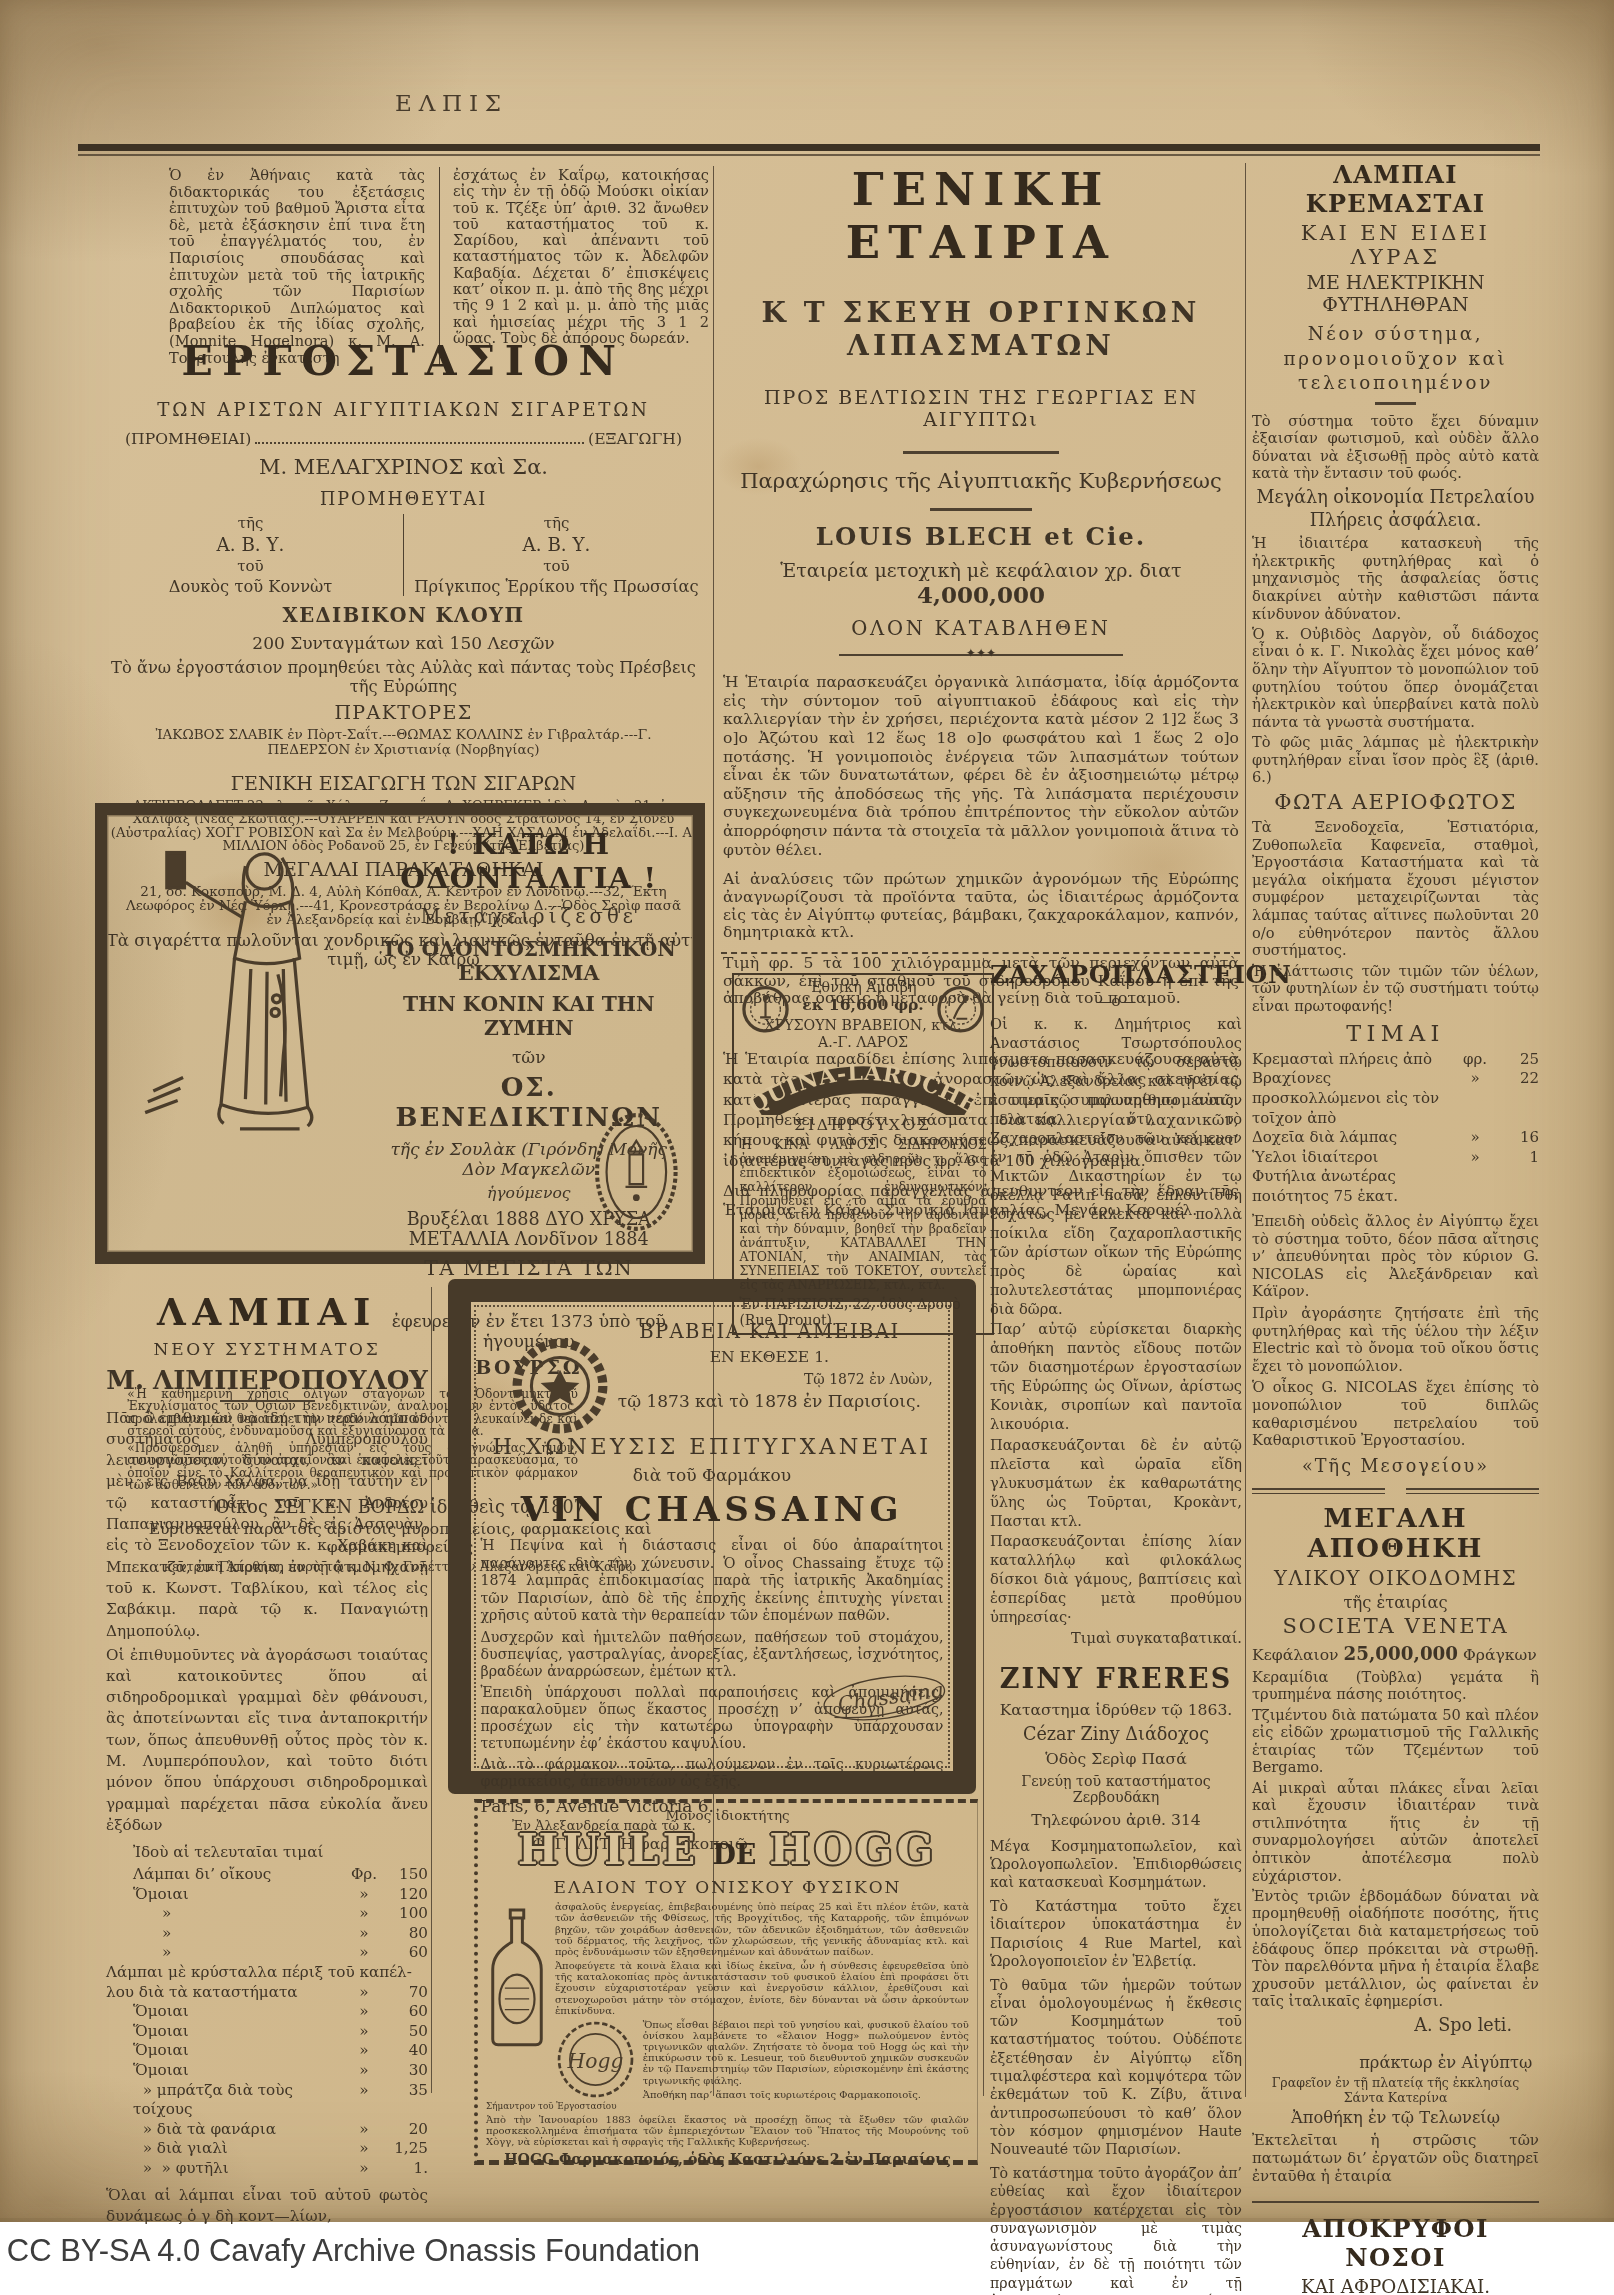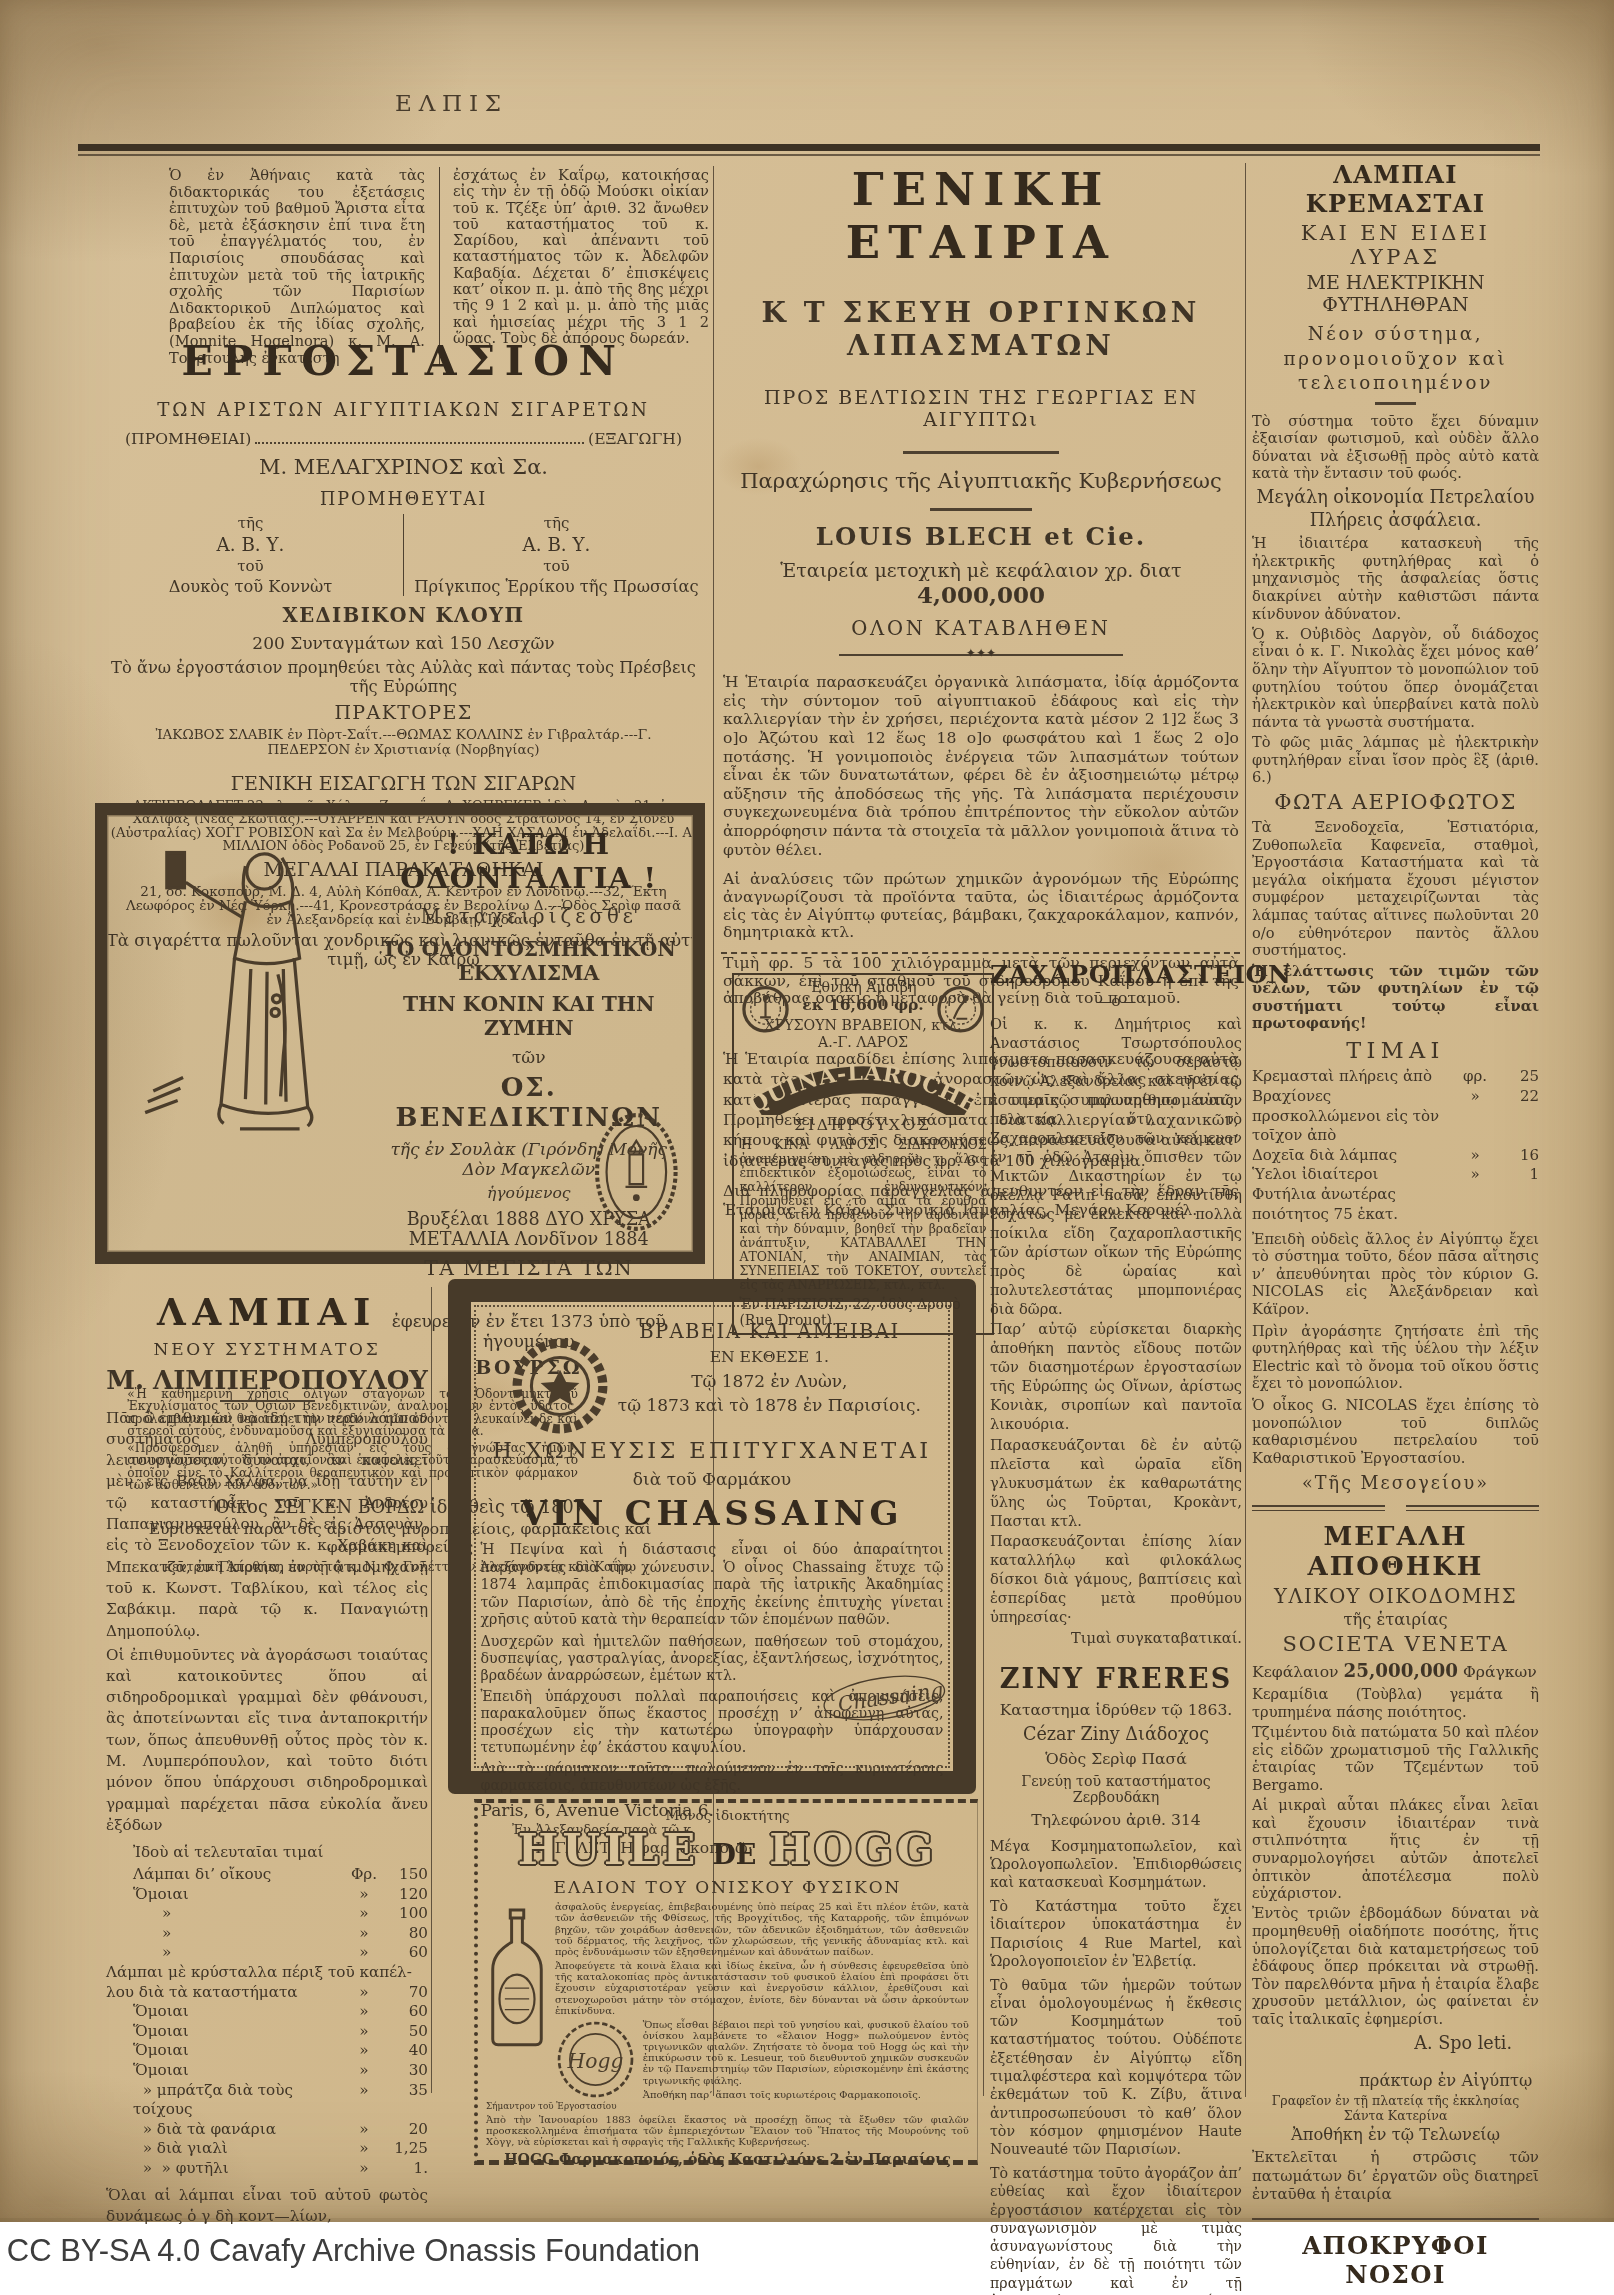--- a/index.html
+++ b/index.html
@@ -229,21 +229,21 @@
 
     <div class="abs scallop" style="left:448px;top:1279px;width:482px;height:469px;">
       <svg class="abs" style="left:38px;top:32.5px;" width="102" height="102" viewBox="0 0 100 100">
         <circle cx="50" cy="50" r="42" fill="none" stroke="#4b3d2b" stroke-width="9" stroke-dasharray="7,4"></circle>
         <circle cx="50" cy="50" r="28" fill="none" stroke="#4b3d2b" stroke-width="3"></circle>
         <path d="M50,34 l6,12 13,1 -10,9 3,13 -12,-7 -12,7 3,-13 -10,-9 13,-1 z" fill="#4b3d2b"></path>
       </svg>
       <div class="c" style="padding:17.6px 20.3px 0 135px;">
         <div style="font-size:19.6px;letter-spacing:1.4px;">ΒΡΑΒΕΙΑ ΚΑΙ ΑΜΕΙΒΑΙ</div>
         <div style="font-size:15.6px;margin-top:5.4px;">ΕΝ ΕΚΘΕΣΕ 1.</div>
-        <div style="font-size:17px;margin-top:5.4px;">Τῷ 1872 ἐν Λυὼν,</div>
+        <div style="font-size:14px;margin-top:5.4px;text-align:right;">Τῷ 1872 ἐν Λυὼν,</div>
         <div style="font-size:17px;margin-top:4.1px;">τῷ 1873 καὶ τὸ 1878 ἐν Παρισίοις.</div>
       </div>
       <div class="c" style="font-size:22.4px;letter-spacing:3.4px;margin-top:22px;">Η ΧΩΝΕΥΣΙΣ ΕΠΙΤΥΓΧΑΝΕΤΑΙ</div>
       <div class="c" style="font-size:17px;margin-top:5.4px;">διὰ τοῦ Φαρμάκου</div>
       <div class="c b dark" style="font-size:34px;letter-spacing:4.7px;margin-top:4.1px;">VIN CHASSAING</div>
       <div class="j" style="margin:8.1px 9.5px 0;font-size:14.2px;line-height:17.6px;">Ἡ Πεψίνα καὶ ἡ διάστασις εἶναι οἱ δύο ἀπαραίτητοι παράγοντες διὰ τὴν χώνευσιν. Ὁ οἶνος Chassaing ἔτυχε τῷ 1874 λαμπρᾶς ἐπιδοκιμασίας παρὰ τῆς ἰατρικῆς Ἀκαδημίας τῶν Παρισίων, ἀπὸ δὲ τῆς ἐποχῆς ἐκείνης ἐπιτυχὴς γίνεται χρῆσις αὐτοῦ κατὰ τὴν θεραπείαν τῶν ἑπομένων παθῶν.</div>
       <div class="j" style="margin:4.1px 9.5px 0;font-size:14.2px;line-height:17px;">Δυσχερῶν καὶ ἡμιτελῶν παθήσεων, παθήσεων τοῦ στομάχου, δυσπεψίας, γαστραλγίας, ἀνορεξίας, ἐξαντλήσεως, ἰσχνότητος, βραδέων ἀναρρώσεων, ἐμέτων κτλ.</div>
       <div class="j" style="margin:4.1px 9.5px 0;font-size:14.2px;line-height:17px;">Ἐπειδὴ ὑπάρχουσι πολλαὶ παραποιήσεις καὶ ἀπομιμήσεις, παρακαλοῦμεν ὅπως ἕκαστος προσέχῃ ν’ ἀποφεύγῃ αὐτάς, προσέχων εἰς τὴν κατωτέρω ὑπογραφὴν ὑπάρχουσαν τετυπωμένην ἐφ’ ἑκάστου καψυλίου.</div>
       <div class="j" style="margin:4.1px 9.5px 0;font-size:14.2px;line-height:17px;">Διὰ τὸ φάρμακον τοῦτο, πωλούμενον ἐν τοῖς κυριωτέροις φαρμακείοις, ἀπευθυντέων ὡς ἑξῆς.</div>
       <div style="margin:5.4px 9.5px 0;font-size:17px;">Paris, 6, Avenue Victoria 6.</div>
@@ -371,21 +371,21 @@
       <div class="c" style="font-size:18.3px;letter-spacing:2.7px;line-height:24.4px;margin-top:6.8px;">Νέον σύστημα, προνομοιοῦχον καὶ τελειοποιημένον</div>
       <div style="width:41px;height:2.7px;background:#4e4130;margin:6.8px auto;"></div>
       <div class="j" style="font-size:14.6px;line-height:17.6px;">Τὸ σύστημα τοῦτο ἔχει δύναμιν ἐξαισίαν φωτισμοῦ, καὶ οὐδὲν ἄλλο δύναται νὰ ἐξισωθῇ πρὸς αὐτὸ κατὰ κατὰ τὴν ἔντασιν τοῦ φωός.</div>
       <div class="c" style="font-size:17.6px;margin-top:5.4px;">Μεγάλη οἰκονομία Πετρελαίου</div>
       <div class="c" style="font-size:17.6px;margin-top:2.7px;">Πλήρεις ἀσφάλεια.</div>
       <div class="j" style="font-size:14.6px;line-height:17.6px;margin-top:4.1px;">Ἡ ἰδιαιτέρα κατασκευὴ τῆς ἠλεκτρικῆς φυτηλήθρας καὶ ὁ μηχανισμὸς τῆς ἀσφαλείας ὅστις διακρίνει αὐτὴν καθιστῶσι πάντα κίνδυνον ἀδύνατον.</div>
       <div class="j" style="font-size:14.6px;line-height:17.6px;margin-top:2.7px;">Ὁ κ. Οὐβιδὸς Δαργὸν, οὗ διάδοχος εἶναι ὁ κ. Γ. Νικολὰς ἔχει μόνος καθ’ ὅλην τὴν Αἴγυπτον τὸ μονοπώλιον τοῦ φυτηλίου τούτου ὅπερ ὀνομάζεται ἠλεκτρικὸν καὶ ὑπερβαίνει κατὰ πολὺ πάντα τὰ γνωστὰ συστήματα.</div>
       <div class="j" style="font-size:14.6px;line-height:17.6px;margin-top:2.7px;">Τὸ φῶς μιᾶς λάμπας μὲ ἠλεκτρικὴν φυτηλήθραν εἶναι ἴσον πρὸς ἓξ (ἀριθ. 6.)</div>
       <div class="c" style="font-size:21px;letter-spacing:1.4px;margin-top:4.1px;">ΦΩΤΑ ΑΕΡΙΟΦΩΤΟΣ</div>
       <div class="j" style="font-size:14.6px;line-height:17.6px;margin-top:4.1px;">Τὰ Ξενοδοχεῖα, Ἑστιατόρια, Ζυθοπωλεῖα Καφενεῖα, σταθμοὶ, Ἐργοστάσια Καταστήματα καὶ τὰ μεγάλα οἰκήματα ἔχουσι μέγιστον συμφέρον μεταχειρίζωνται τὰς λάμπας ταύτας αἵτινες πωλοῦνται 20 ο/ο εὐθηνότερον παντὸς ἄλλου συστήματος.</div>
-      <div class="j" style="font-size:14.6px;line-height:17.6px;margin-top:2.7px;font-weight:bold;">Ἡ ἐλάττωσις τῶν τιμῶν τῶν ὑέλων, τῶν φυτηλίων ἐν τῷ συστήματι τούτῳ εἶναι πρωτοφανής!</div>
+      <div class="j" style="font-size:14.6px;line-height:17.6px;margin-top:2.7px;">Ἡ ἐλάττωσις τῶν τιμῶν τῶν ὑέλων, τῶν φυτηλίων ἐν τῷ συστήματι τούτῳ εἶναι πρωτοφανής!</div>
       <div class="c" style="font-size:22.4px;letter-spacing:5.4px;margin-top:5.4px;">ΤΙΜΑΙ</div>
       <div style="font-size:15px;margin-top:4.1px;">
         <div class="prow">
             <span class="pl">Κρεμασταὶ πλήρεις ἀπὸ</span>
             <span class="pc">φρ.</span>
             <span class="pv">25</span>
           </div>
         <div class="prow">
             <span class="pl">Βραχίονες προσκολλώμενοι εἰς τὸν τοῖχον ἀπὸ</span>
             <span class="pc">»</span>

